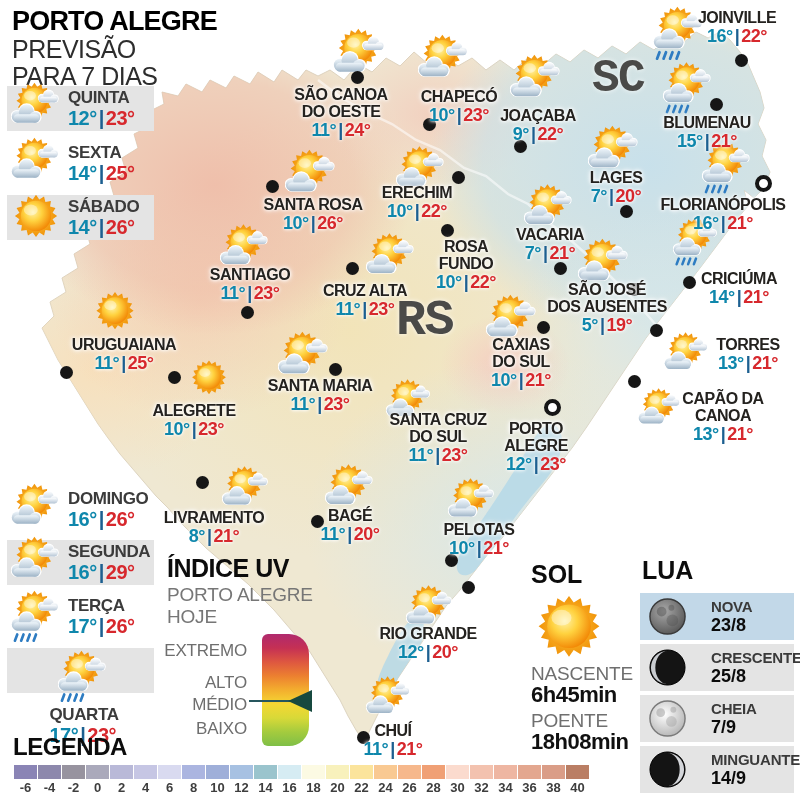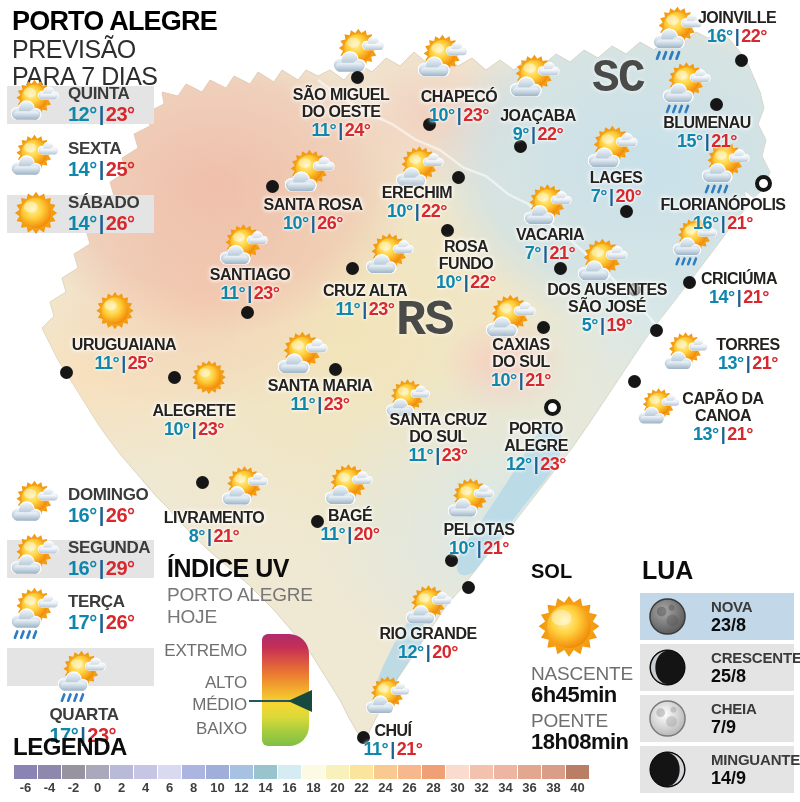--- a/index.html
+++ b/index.html
@@ -18,36 +18,36 @@
   .tmin{color:var(--tmin,#0f87ac);}
   .tsep{color:var(--tsep,#1c5f90);padding:0 2px;}
   .tmax{color:var(--tmax,#d7282d);}
   .state-label{position:absolute;font-weight:700;color:#4a4a48;letter-spacing:-1.5px;
     text-shadow:0 0 5px rgba(255,255,255,.85);line-height:1;font-family:Liberation Mono, monospace;}
   
   .hdr{position:absolute;left:12px;top:6px;}
   .hdr-title{font-size:27px;font-weight:800;color:#000;letter-spacing:-0.8px;line-height:30px;}
   .hdr-sub{font-size:25px;font-weight:400;color:#2d2d2d;letter-spacing:-0.5px;line-height:27px;}
   
-  .frow{position:absolute;left:7px;width:147px;height:38px;display:flex;align-items:center;}
+  .frow{position:absolute;left:7px;width:147px;height:45px;display:flex;align-items:center;}
   .frow.shaded{background:#e4e4e4;}
   .ficon{width:50px;height:57px;margin-left:4px;flex:none;}
   .fcol{margin-left:7px;}
   .fday{font-size:17px;font-weight:600;color:#3b3b3b;letter-spacing:-0.4px;line-height:19px;}
   .ftemps{font-size:20px;font-weight:800;letter-spacing:-0.5px;line-height:23px;}
   
   .uv-title{position:absolute;left:167px;top:554px;font-size:25px;font-weight:800;color:#0c0c0c;letter-spacing:-0.5px;}
   .uv-sub{position:absolute;left:167px;font-size:19px;color:#767676;letter-spacing:-0.2px;}
   .uv-label{position:absolute;width:110px;left:137px;text-align:right;font-size:17px;color:#6e6e6e;letter-spacing:-0.2px;}
   .uv-bar{position:absolute;left:262px;top:634px;width:47px;height:112px;border-radius:6px 20px 20px 6px;}
   .uv-line{position:absolute;left:249px;top:700px;width:48px;height:2px;background:#26565e;}
   .uv-arrow{position:absolute;left:288px;top:690px;width:0;height:0;
     border-top:11px solid transparent;border-bottom:11px solid transparent;border-right:24px solid #17493f;}
   
-  .sol-title{position:absolute;left:531px;top:560px;font-size:20px;font-weight:800;color:#0c0c0c;}
+  .sol-title{position:absolute;left:531px;top:560px;font-size:25px;font-weight:800;color:#0c0c0c;}
   .sol-icon{position:absolute;left:533px;top:588px;width:72px;height:81px;}
   .sol-label{position:absolute;left:531px;font-size:19px;color:#6f6f6f;letter-spacing:-0.2px;}
   .sol-time{position:absolute;left:531px;font-size:22px;font-weight:800;color:#101010;letter-spacing:-0.5px;}
   
   .lua-title{position:absolute;left:642px;top:556px;font-size:25px;font-weight:800;color:#0c0c0c;}
   .moon-row{position:absolute;left:640px;width:154px;height:47px;background:#e4e4e4;display:flex;align-items:center;}
   .moon-row.hl{background:#c2d8e8;}
   .moon-icon{width:39px;height:39px;margin-left:8px;flex:none;}
   .moon-info{margin-left:24px;}
   .moon-name{font-size:15px;font-weight:600;color:#3a3a3a;letter-spacing:-0.2px;line-height:17px;}
@@ -352,21 +352,21 @@
       <div class="dot open" style="left: 543.5px; top: 398.5px;"></div>
       <div class="dot" style="left: 195.5px; top: 475.5px;"></div>
       <div class="dot" style="left: 310.5px; top: 514.5px;"></div>
       <div class="dot" style="left: 444.5px; top: 553.5px;"></div>
       <div class="dot" style="left: 461.5px; top: 580.5px;"></div>
       <div class="dot" style="left: 356.5px; top: 730.5px;"></div>
     </div>
   <div class="layer" id="labels-layer">
     <div class="city" style="left: 251px; top: 86px;">
       <div class="city-label">
-          <div>SÃO MIGUEL</div>
+          <div>SÃO CANOA</div>
           <div>DO OESTE</div>
         </div>
       <div class="city-temps">
         <span class="tmin">11°</span><span class="tsep">|</span><span class="tmax">24°</span>
       </div>
     </div>
 
     <div class="city" style="left: 369px; top: 88px;">
       <div class="city-label">
           <div>CHAPECÓ</div>
@@ -462,22 +462,22 @@
       <div class="city-label">
           <div>VACARIA</div>
         </div>
       <div class="city-temps">
         <span class="tmin">7°</span><span class="tsep">|</span><span class="tmax">21°</span>
       </div>
     </div>
 
     <div class="city" style="left: 517px; top: 281px;">
       <div class="city-label">
+          <div>SÃO JOSÉ</div>
           <div>DOS AUSENTES</div>
-          <div>SÃO JOSÉ</div>
         </div>
       <div class="city-temps">
         <span class="tmin">5°</span><span class="tsep">|</span><span class="tmax">19°</span>
       </div>
     </div>
 
     <div class="city" style="left: 649px; top: 270px;">
       <div class="city-label">
           <div>CRICIÚMA</div>
         </div>

